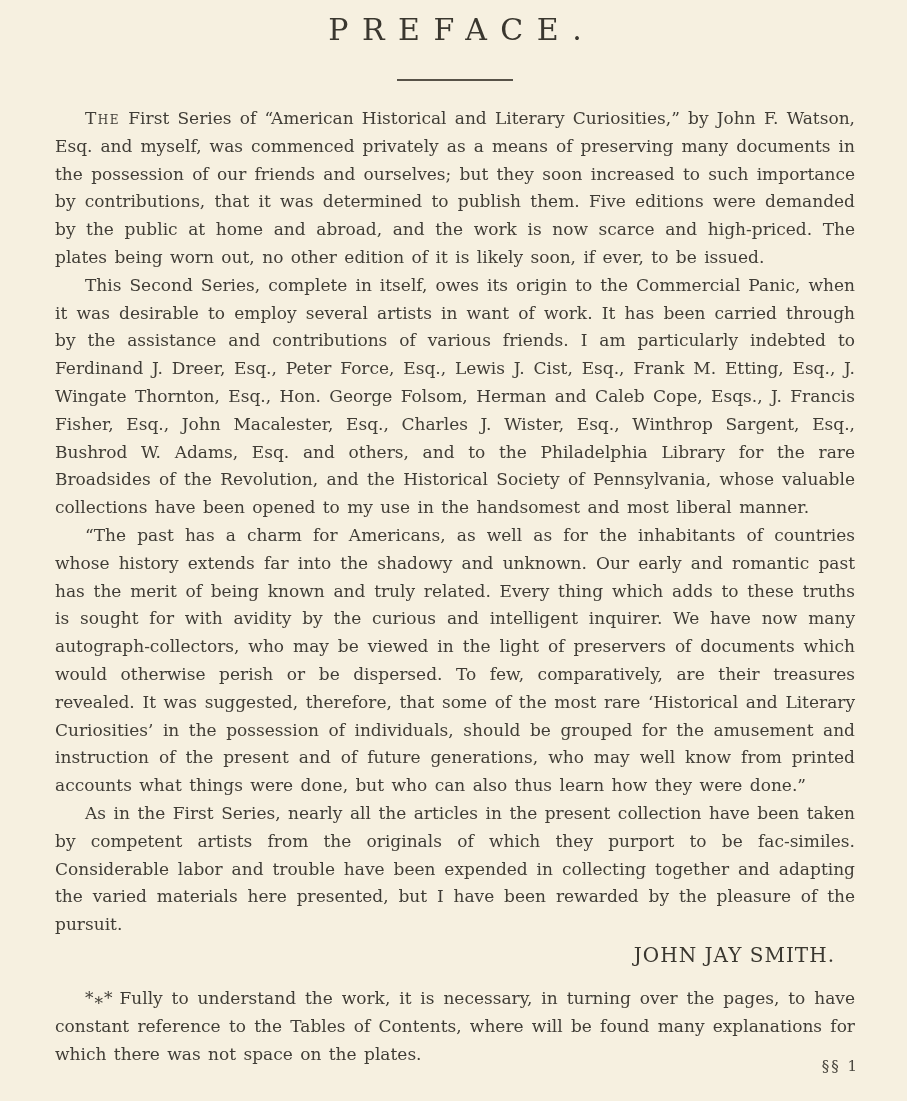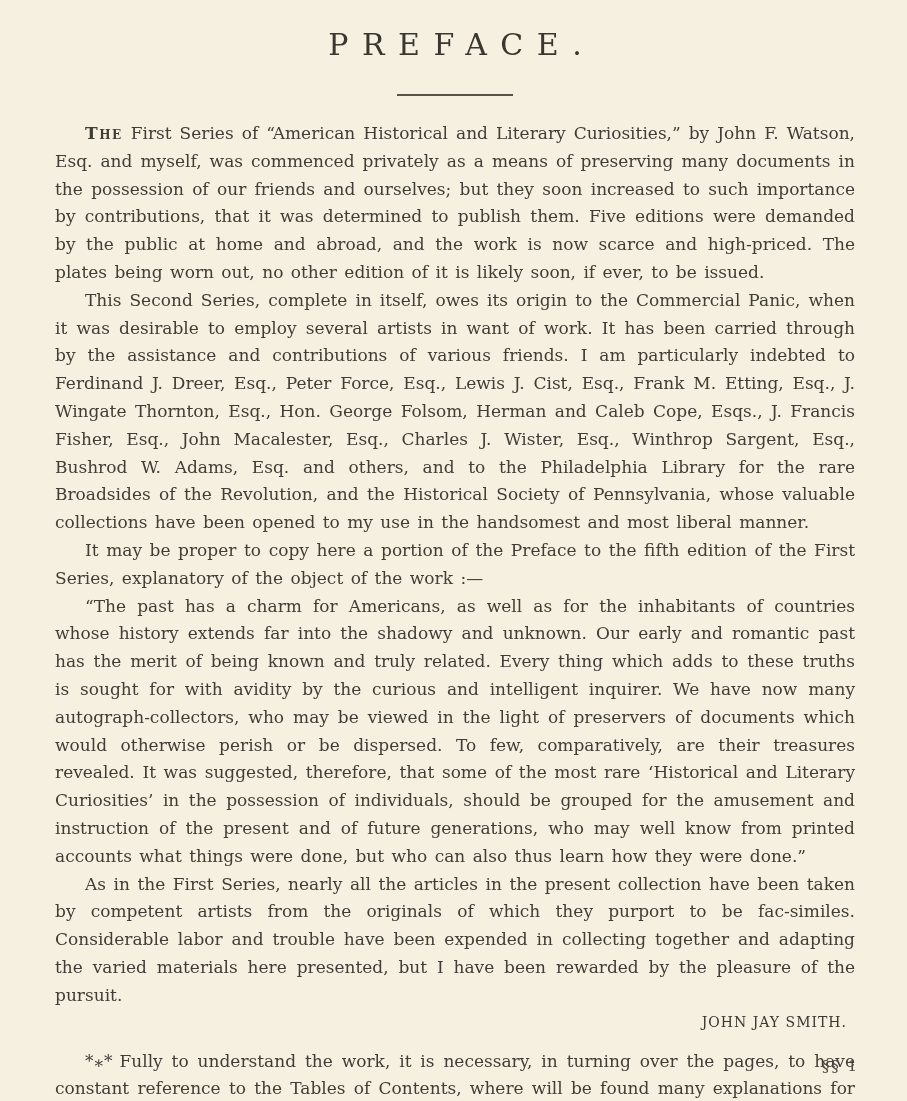--- a/index.html
+++ b/index.html
@@ -12,21 +12,21 @@
     background: #f6f0e0;
     font-family: "DejaVu Serif", "Liberation Serif", serif;
     color: #403d36;
     overflow: hidden;
   }
   .page {
     position: relative;
     box-sizing: border-box;
     width: 907px;
     height: 1101px;
-    padding: 19px 52px 0 55px;
+    padding: 4px 52px 0 55px;
     background: #f6f0e0;
   }
   .title {
     text-align: center;
     font-size: 30px;
     font-weight: 400;
     letter-spacing: 0.45em;
     margin: 8px 0 0 0;
     color: #3a372f;
     text-indent: 0.45em; 
@@ -42,27 +42,26 @@
     line-height: 27.8px;
     text-align: justify;
     margin: 0;
     text-indent: 30px;
     word-spacing: 2px;
   }
   .italic { }
   .smallcaps {
     font-variant: small-caps;
     letter-spacing: 1.5px;
-    font-weight: bold;
   }
   .signature {
     text-align: right;
-    font-size: 14px;
+    font-size: 20px;
     letter-spacing: 1px;
-    margin: 4px 8px 0 0;
+    margin: 4px 20px 0 0;
     color: #3a372f;
   }
   .footnote {
     margin-top: 18px;
   }
   .footnote p {
     font-size: 17px;
     line-height: 27.8px;
     text-align: justify;
     margin: 0;
@@ -87,21 +86,20 @@
 
 <div class="page">
 
   <h1 class="title">PREFACE.</h1>
 
   <div class="divider"></div>
 
   <div class="body-text">
     <p><span class="smallcaps">The</span><span> First Series of “American Historical and Literary Curiosities,” by John F. Watson, Esq. and myself, was commenced privately as a means of preserving many documents in the possession of our friends and ourselves; but they soon increased to such importance by contributions, that it was determined to publish them.  Five editions were demanded by the public at home and abroad, and the work is now scarce and high-priced.  The plates being worn out, no other edition of it is likely soon, if ever, to be issued.</span></p>
     <p><span>This Second Series, complete in itself, owes its origin to the Commercial Panic, when it was desirable to employ several artists in want of work.  It has been carried through by the assistance and contributions of various friends.  I am particularly indebted to Ferdinand J. Dreer, Esq., Peter Force, Esq., Lewis J. Cist, Esq., Frank M. Etting, Esq., J. Wingate Thornton, Esq., Hon. George Folsom, Herman and Caleb Cope, Esqs., J. Francis Fisher, Esq., John Macalester, Esq., Charles J. Wister, Esq., Winthrop Sargent, Esq., Bushrod W. Adams, Esq. and others, and to the Philadelphia Library for the rare Broadsides of the Revolution, and the Historical Society of Pennsylvania, whose valuable collections have been opened to my use in the handsomest and most liberal manner.</span></p>
-    <p><span>It may be proper to copy here a portion of the Preface to the fifth edition of the First Series, explanatory of the object of the work :—</span></p>
     <p><span>“The past has a charm for Americans, as well as for the inhabitants of countries whose history extends far into the shadowy and unknown.  </span><span class="italic">Our</span><span> early and romantic past has the merit of being known and truly related.  Every thing which adds to these truths is sought for with avidity by the curious and intelligent inquirer.  We have now many autograph-collectors, who may be viewed in the light of preservers of documents which would otherwise perish or be dispersed.  To few, comparatively, are their treasures revealed.  It was suggested, therefore, that some of the most rare ‘Historical and Literary Curiosities’ in the possession of individuals, should be grouped for the amusement and instruction of the present and of future generations, who may well know from printed accounts </span><span class="italic">what</span><span> things were done, but who can also thus learn </span><span class="italic">how</span><span> they were done.”</span></p>
     <p><span>As in the First Series, nearly all the articles in the present collection have been taken by competent artists from the originals of which they purport to be fac-similes.  Considerable labor and trouble have been expended in collecting together and adapting the varied materials here presented, but I have been rewarded by the pleasure of the pursuit.</span></p>
   </div>
 
   <div class="signature">JOHN JAY SMITH.</div>
 
   <div class="footnote">
     <p><span class="footnote-mark">*⁎*</span><span><span>Fully to understand the work, it is necessary, in turning over the pages, to have constant reference to the Tables of Contents, where will be found many explanations for which there was not space on the plates.</span></span></p>
   </div>
 

